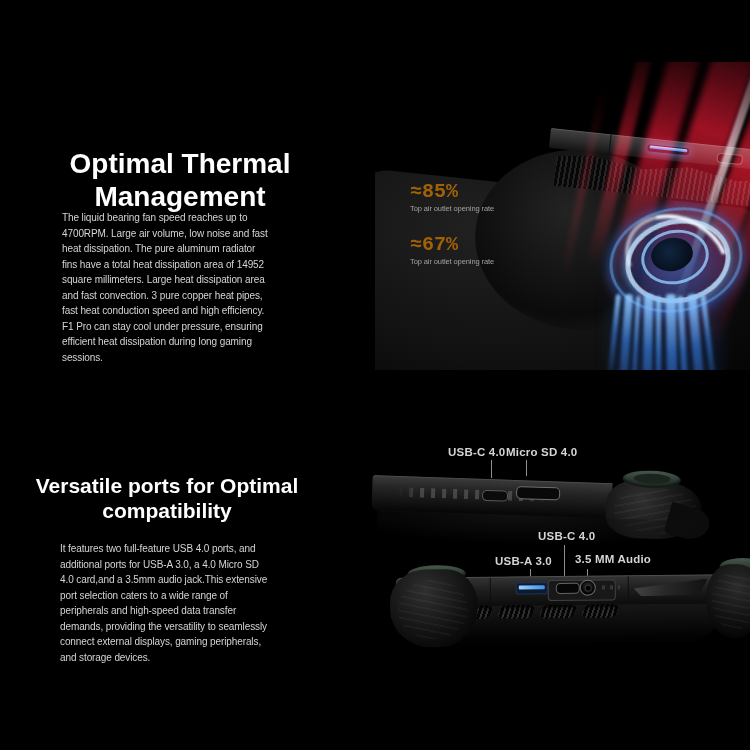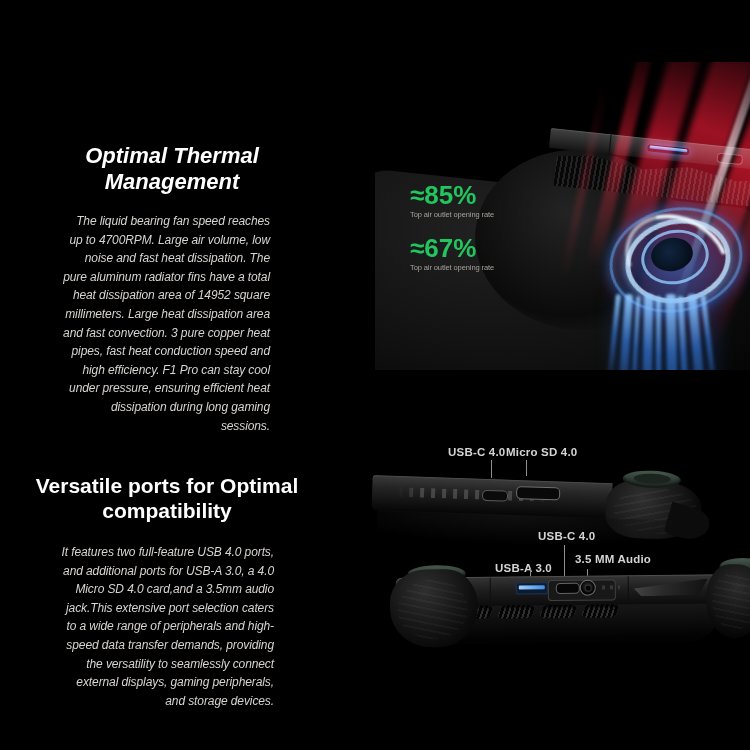--- a/index.html
+++ b/index.html
@@ -2,24 +2,24 @@
 <html><head>
 <meta charset="utf-8">
 <style>
   html,body{margin:0;padding:0;background:#000;}
   body{width:750px;height:750px;position:relative;overflow:hidden;
        font-family:"Liberation Sans","DejaVu Sans",sans-serif;color:#fff;}
   .abs{position:absolute;}
 
   
   .sec-title{position:absolute;text-align:center;font-weight:700;color:#fff;line-height:1.18;}
-  #thermal-title{left:36px;top:128px;width:272px;font-size:22px;font-style:italic;}
+  #thermal-title{left:44px;top:128px;width:272px;font-size:28px;}
   #ports-title{left:2px;top:460px;width:330px;font-size:21px;}
-  .sec-body{position:absolute;text-align:right;color:#d7d4d1;font-size:12px;
-            line-height:1.55;letter-spacing:-0.1px;font-style:italic;}
+  .sec-body{position:absolute;text-align:left;color:#d7d4d1;font-size:10px;
+            line-height:1.55;letter-spacing:-0.1px;}
   #thermal-body{left:62px;top:200px;width:208px;}
   #ports-body{left:60px;top:531px;width:214px;}
 
   
   #thermal-photo{left:375px;top:62px;width:375px;height:308px;overflow:hidden;}
   #thermal-photo .slab{left:-20px;top:105px;width:440px;height:240px;transform:rotate(6deg);
       transform-origin:left top;border-radius:36px 60px 0 0;
       background:radial-gradient(ellipse at 30% 20%,#212121,#101010 50%,#030303 82%);}
   #thermal-photo .bump{left:100px;top:88px;width:210px;height:180px;border-radius:50%;
       transform:rotate(6deg);
@@ -79,21 +79,21 @@
   .w8{left:318px;top:232px;width:9px;height:128px;transform:rotate(-5deg);}
   .w9{left:332px;top:232px;width:5px;height:110px;transform:rotate(-7deg);}
   .wfog{left:238px;top:235px;width:104px;height:150px;background:rgba(30,90,200,.22);filter:blur(9px);}
 
   
   #cool-overlay{left:410px;top:106px;width:220px;height:230px;z-index:6;}
   #cool-heading{font-size:20px;font-weight:700;color:#f84b17;letter-spacing:.2px;}
   #cool-sub{margin-top:9px;font-size:8.5px;line-height:1.42;letter-spacing:.3px;
       color:#b7b3ae;white-space:pre-line;}
   .stat{position:absolute;left:0;}
-  .stat .v{font-size:26px;font-weight:700;color:#22c55e;line-height:1;}
+  .stat .v{font-size:20px;font-weight:700;color:#a16207;line-height:1;font-family:Liberation Mono, monospace;}
   .stat .l{margin-top:2px;font-size:7.5px;letter-spacing:-0.1px;color:#a5a19c;}
   .stat1{top:76px;} .stat2{top:129px;} .stat3{top:181px;}
 
   
   .port-label{position:absolute;font-size:11.5px;font-weight:700;color:#d4d4d4;letter-spacing:.2px;}
   .leader{position:absolute;width:1px;background:#8f8f8f;}
 
   #bp1{left:370px;top:446px;width:380px;height:100px;overflow:hidden;}
   #bp1 .dev{left:0;top:0;width:100%;height:100%;transform:rotate(2deg);transform-origin:60px 50px;}
   #bp1 .bar{left:2px;top:31px;width:240px;height:36px;border-radius:4px 0 0 7px;
@@ -225,21 +225,21 @@
     <div class="abs ridges"></div>
     <div class="abs tail"></div>
     <div class="joycap" style="left:252px;top:17px;width:58px;height:17px"></div>
     <div class="joyin" style="left:263px;top:20px;width:37px;height:10px"></div>
     <div class="abs shadow"></div>
   </div>
 </div>
 
 <div class="abs" id="bp2">
   <span class="port-label" style="left:168px;top:2px">USB-C 4.0</span>
-  <span class="port-label" style="left:125px;top:34px">USB-A 3.0</span>
+  <span class="port-label" style="left:125px;top:27px">USB-A 3.0</span>
   <span class="port-label" style="left:205px;top:25px">3.5 MM Audio</span>
   <div class="leader" style="left:194px;top:17px;height:31px"></div>
   <div class="leader" style="left:160px;top:41px;height:11px"></div>
   <div class="leader" style="left:217px;top:41px;height:11px"></div>
   <div class="abs dev">
     <div class="joycap" style="left:38px;top:36px;width:58px;height:17px"></div>
     <div class="joycap" style="left:350px;top:32px;width:46px;height:16px"></div>
     <div class="abs bar"></div>
     <div class="seam abs" style="left:120px"></div>
     <div class="seam abs" style="left:258px"></div>

